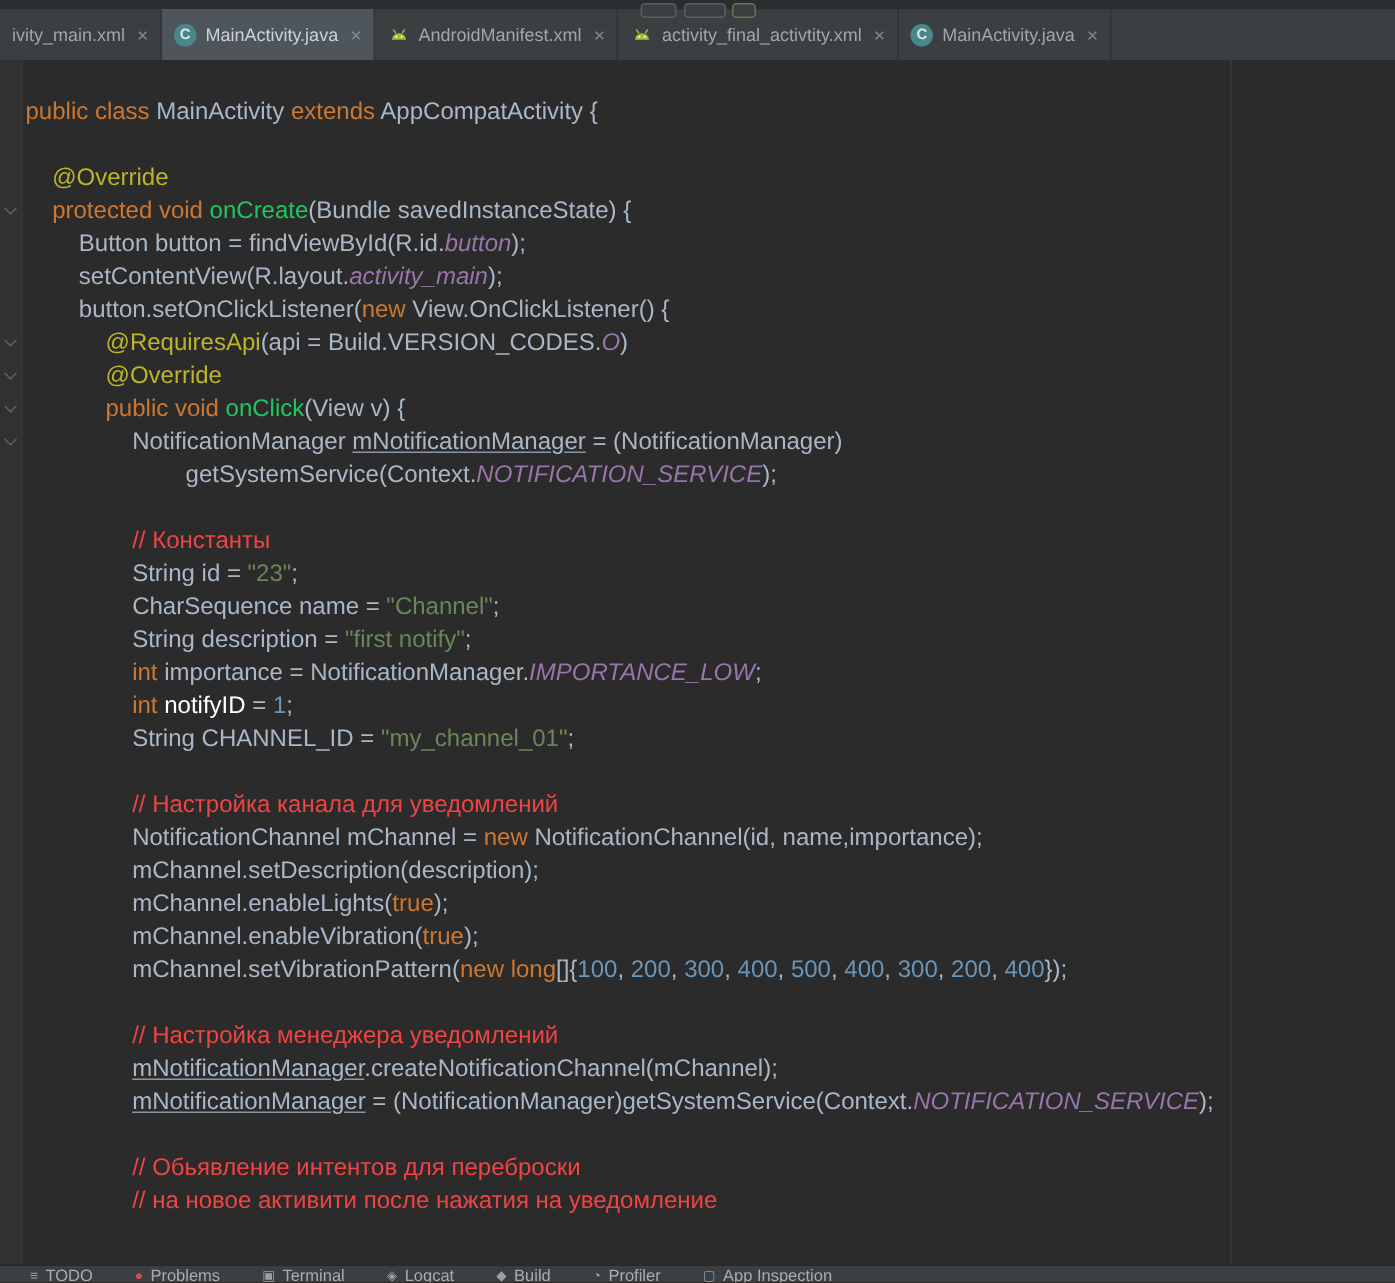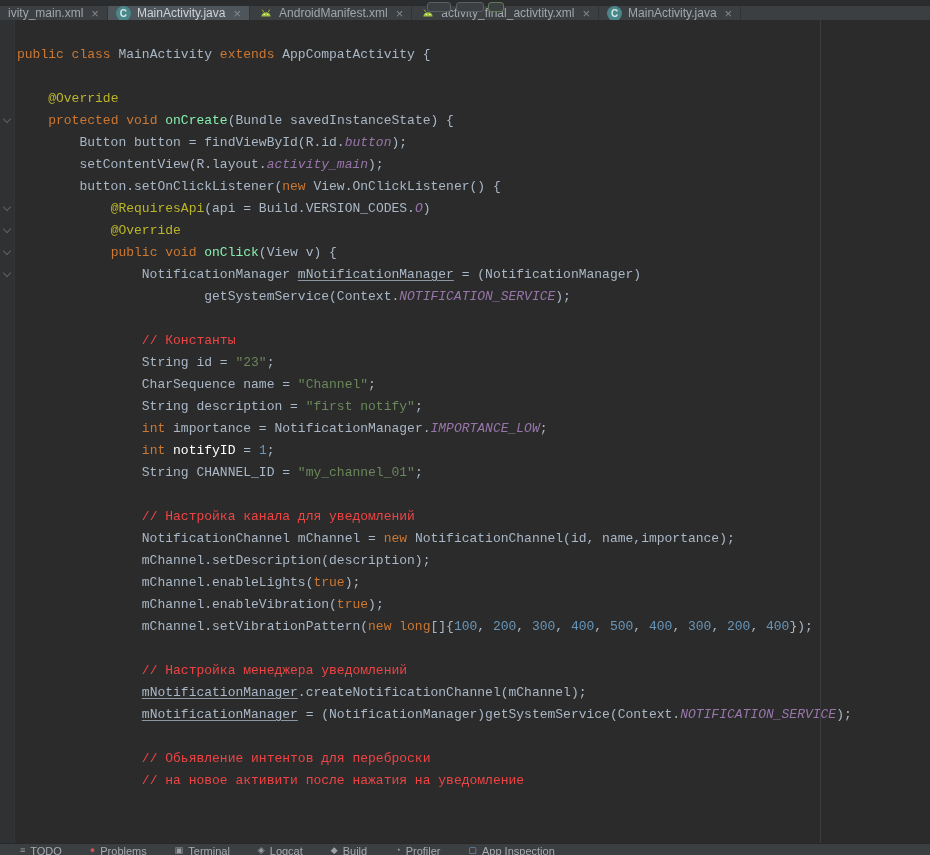--- a/index.html
+++ b/index.html
@@ -7,44 +7,44 @@
   .ide{width:930px;height:855px;display:flex;flex-direction:column;background:#2b2b2b;}
 
   
   .top-strip{height:6px;background:#2a2c2d;position:relative;flex:none;}
   .top-strip .frag{position:absolute;top:2px;height:8px;border:1px solid #5a5e60;border-radius:3px;background:#3c3f41;}
   .top-strip .f1{left:427px;width:22px;}
   .top-strip .f2{left:456px;width:26px;}
   .top-strip .f3{left:488px;width:14px;border-color:#5d7a55;}
 
   
-  .tabbar{height:14px;flex:none;background:#3c3f41;display:flex;align-items:stretch;overflow:hidden;}
+  .tabbar{height:34px;flex:none;background:#3c3f41;display:flex;align-items:stretch;overflow:hidden;}
   .tab{display:flex;align-items:center;gap:6px;padding:0 8px;border-right:1px solid #313436;
        font-size:12px;color:#9fa6ac;cursor:default;white-space:nowrap;}
   .tab.selected{background:#4e565c;color:#ccd2d7;}
   .tab-label{line-height:27px;}
   .tab-close{color:#848a8f;font-size:13px;line-height:13px;margin-left:2px;}
   .cls-icon{width:15px;height:15px;border-radius:50%;background:#49878b;color:#d8e6e6;
             font-size:10px;font-weight:bold;text-align:center;line-height:15px;flex:none;}
   .droid-icon{width:15px;height:15px;display:inline-flex;align-items:center;justify-content:center;flex:none;}
 
   
   .editor-wrap{flex:1;display:flex;position:relative;background:#2b2b2b;overflow:hidden;}
   .gutter{width:14px;flex:none;background:#2f3133;border-right:1px solid #333638;position:relative;}
   .fold{position:absolute;left:3px;width:8px;height:8px;}
   .fold::before{content:'';position:absolute;left:1px;top:0;width:5px;height:5px;
                 border-right:1.5px solid #5f6366;border-bottom:1.5px solid #5f6366;transform:rotate(45deg);}
   .code-scroll{flex:1;position:relative;overflow:hidden;}
   .margin-guide{position:absolute;left:805px;top:0;bottom:0;width:1px;background:#3a3d3f;z-index:0;}
-  .code{position:relative;z-index:1;padding:24px 0 0 2px;font-family:Liberation Mono, monospace;
-        font-size:13px;line-height:22px;}
+  .code{position:relative;z-index:1;padding:24px 0 0 2px;font-family:Liberation Sans, sans-serif;
+        font-size:16px;line-height:22px;}
   .code-line{height:22px;white-space:pre;}
   .tok-pl{color:#a9b7c6}
   .tok-kw{color:#cc7832}
-  .tok-def{color:#86efac}
+  .tok-def{color:#22c55e}
   .tok-ann{color:#bbb529}
   .tok-str{color:#6a8759}
   .tok-num{color:#6897bb}
   .tok-com{color:#ef4444}
   .tok-st{color:#9876aa;font-style:italic}
   .tok-un{color:#a9b7c6;text-decoration:underline;text-underline-offset:2px;text-decoration-color:#8a97a3}
   .tok-gr{color:#ffffff}
 
   
   .statusbar{height:10px;flex:none;background:#3c3f41;border-top:1px solid #282828;

